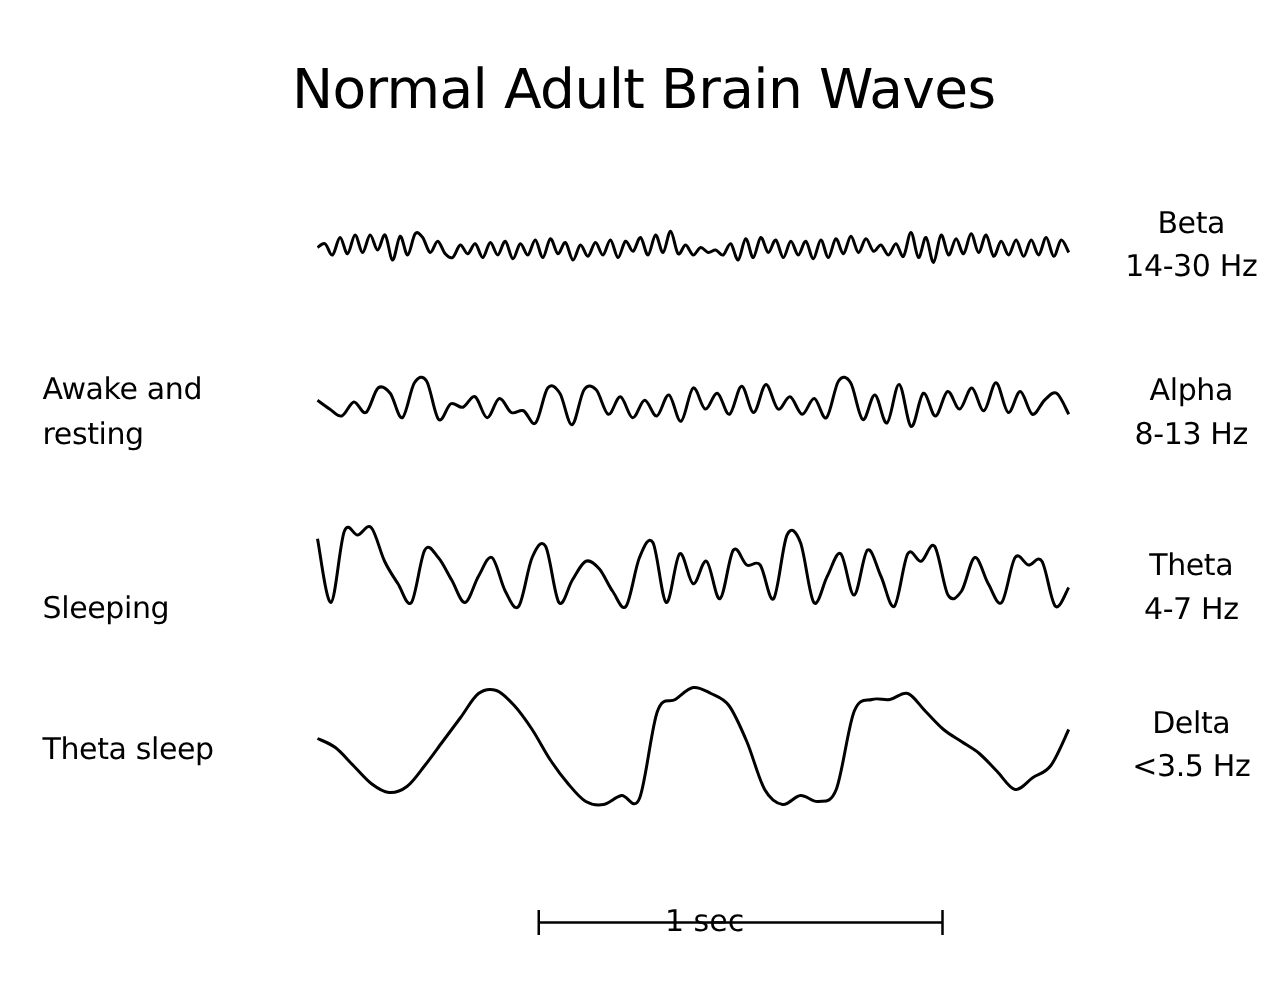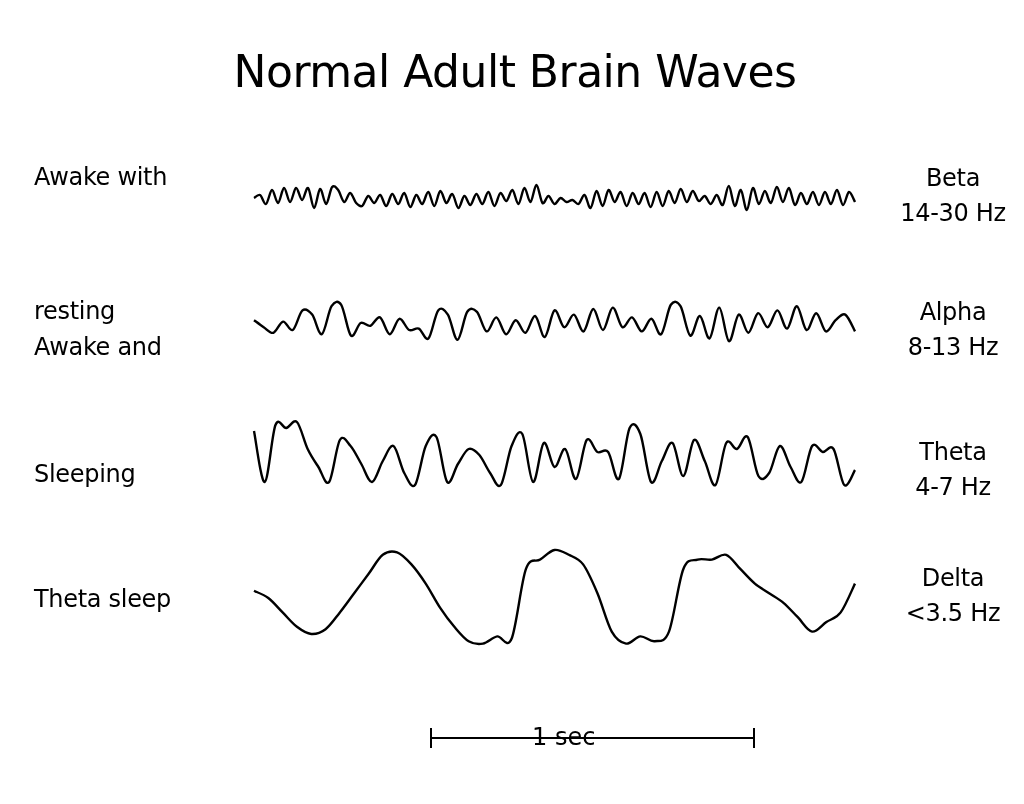--- a/index.html
+++ b/index.html
@@ -11,27 +11,26 @@
   .band  { position: absolute; left: 880px; width: 146px; text-align: center; font-size: 24px; line-height: 35px; letter-spacing: -0.3px; }
   svg.waves { position: absolute; left: 0; top: 0; }
   .scale-label { position: absolute; left: 532px; width: 130px; top: 723px; font-size: 24px; }
 </style>
 </head>
 <body>
 
 <div class="title">Normal Adult Brain Waves</div>
 
 <div class="state" style="top:159px">
-  <div>Awake with</div>
 </div>
 <div class="state" style="top:293px">
+  <div>Awake and</div>
   <div>resting</div>
-  <div>Awake and</div>
 </div>
-<div class="state" style="top:456px">
+<div class="state" style="top:468px">
   <div>Sleeping</div>
 </div>
 <div class="state" style="top:581px">
   <div>Theta sleep</div>
 </div>
 
 <div class="band" style="top:161px">
   <div>Beta</div>
   <div>14-30 Hz</div>
 </div>

